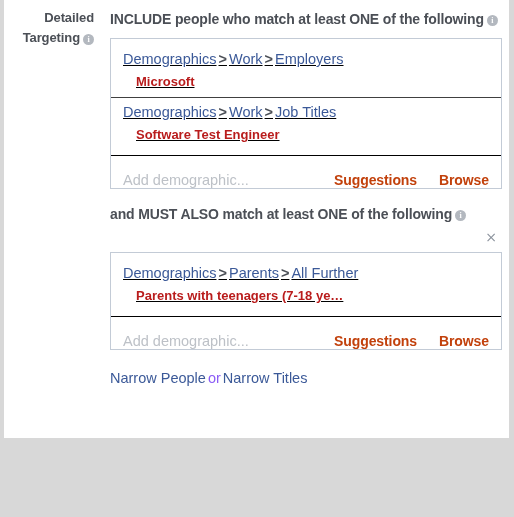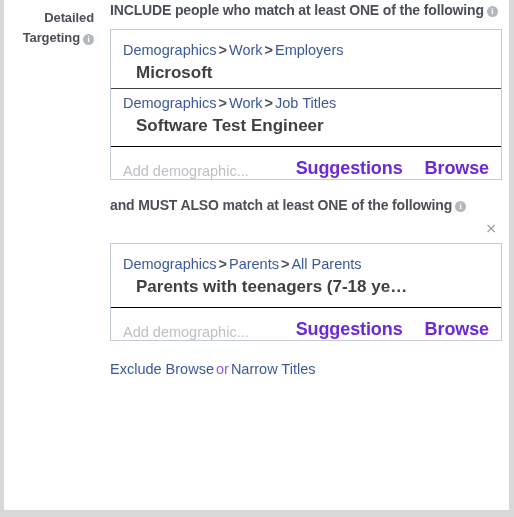--- a/index.html
+++ b/index.html
@@ -12,21 +12,21 @@
     background: #d8d8d8;
     font-family: "Liberation Sans", sans-serif;
     overflow: hidden;
   }
 
   #page {
     position: absolute;
     left: 4px;
     top: 0px;
     width: 505px;
-    height: 510px;
+    height: 438px;
     background: #ffffff;
     overflow: hidden;
   }
 
   
   .label-col {
     position: absolute;
     left: -8px;
     top: 8px;
     width: 98px;
@@ -49,21 +49,21 @@
     width: 392px;
   }
 
   .section-head {
     font-size: 14px;
     font-weight: bold;
     color: #4b4f56;
     line-height: 21px;
     letter-spacing: -0.15px;
   }
-  .head-1 { }
+  .head-1 { margin-top: 9px; }
   .head-2 { margin-top: 15px; }
 
   
   .info-icon {
     display: inline-block;
     width: 11px;
     height: 11px;
     border-radius: 50%;
     background: #b3b8bf;
     color: #ffffff;
@@ -84,20 +84,21 @@
   .target-box {
     border: 1px solid #c3cbd6;
     background: #ffffff;
     box-sizing: border-box;
   }
   .box-1 { margin-top: 8px; }
   .box-2 { margin-top: 6px; }
 
   .entries {
     padding: 6px 0 5px 0;
+    text-decoration: underline;
   }
   .entry {
     padding: 3px 12px 4px 12px;
   }
   .entry + .entry {
     border-top: 1px solid #404040;
   }
   .crumb {
     font-size: 14.5px;
     color: #3b5998;
@@ -108,23 +109,23 @@
     color: #3b5998;
     text-decoration: none;
     cursor: pointer;
   }
   .crumb .sep {
     color: #4b4f56;
     font-weight: bold;
     padding: 0 2px;
   }
   .entry-value {
-    font-size: 17px;
-    font-weight: bold;
-    color: #404040;
+    font-size: 13px;
+    font-weight: bold;
+    color: #b91c1c;
     line-height: 22px;
     padding-left: 13px;
     white-space: nowrap;
     overflow: hidden;
   }
 
   
   .input-row {
     border-top: 1px solid #000000;
     height: 33px;
@@ -143,23 +144,23 @@
     font-family: "Liberation Sans", sans-serif;
     font-size: 14.5px;
     color: #1d2129;
     min-width: 0;
   }
   .demo-input::placeholder {
     color: #bdc1c7;
     opacity: 1;
   }
   .row-action {
-    font-size: 18px;
-    font-weight: bold;
-    color: #6d28d9;
+    font-size: 14px;
+    font-weight: bold;
+    color: #c2410c;
     letter-spacing: -0.1px;
     cursor: pointer;
     white-space: nowrap;
   }
   .row-action + .row-action {
     margin-left: 22px;
   }
   .action-suggestions { margin-left: 10px; }
 
   
@@ -243,32 +244,32 @@
 
     <div class="close-row">
       <span class="close-icon">×</span>
     </div>
 
     <div class="target-box box-2">
       <div class="entries">
 
         <div class="entry">
           <div class="crumb">
-            <a>Demographics</a><span class="sep">&gt;</span><a>Parents</a><span class="sep">&gt;</span><a>All Parents</a>
+            <a>Demographics</a><span class="sep">&gt;</span><a>Parents</a><span class="sep">&gt;</span><a>All Further</a>
           </div>
           <div class="entry-value">Parents with teenagers (7-18 ye…</div>
         </div>
 
       </div>
 
       <div class="input-row">
         <input class="demo-input" type="text" placeholder="Add demographic..." style="">
         <span class="row-action action-suggestions">Suggestions</span>
         <span class="row-action">Browse</span>
       </div>
     </div>
 
     <div class="footer-links">
-      <a>Exclude Browse</a><span class="or-text">or</span><a>Narrow Titles</a>
+      <a>Narrow People</a><span class="or-text">or</span><a>Narrow Titles</a>
     </div>
 
   </div>
 </div>
 
 </body></html>

